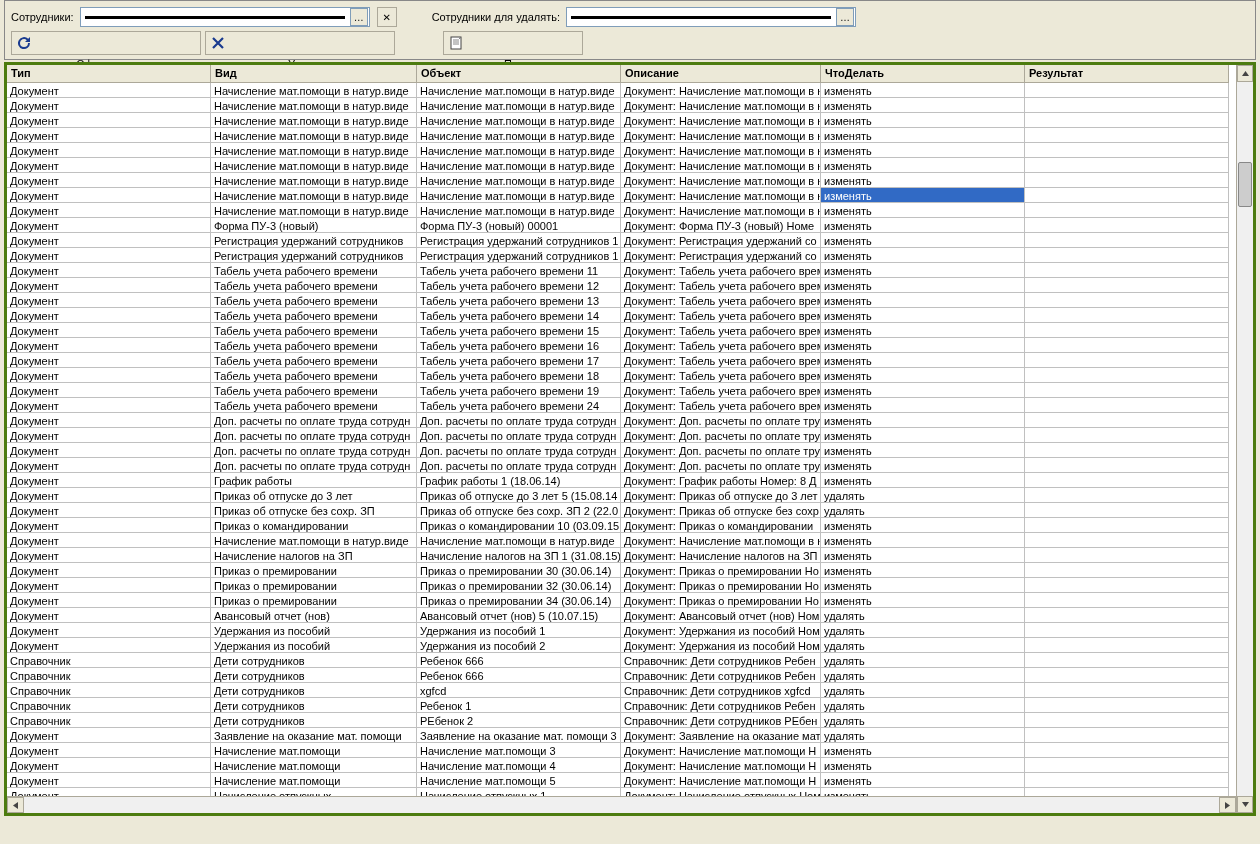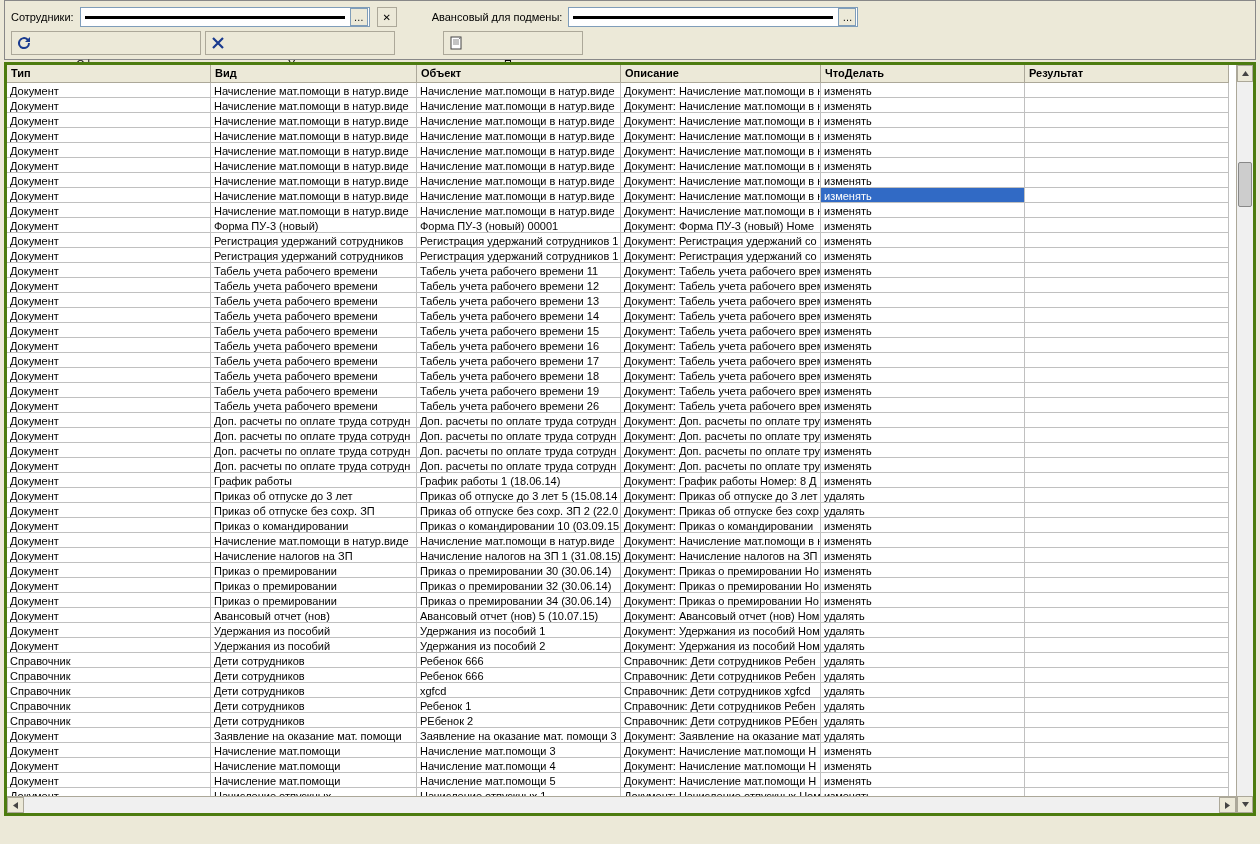--- a/index.html
+++ b/index.html
@@ -128,21 +128,21 @@
     <div class="fieldrow">
       <span class="lbl">Сотрудники:</span>
       <div class="textfield" style="width:290px">
         <div class="strike">████████ Антон Александрович</div>
         <div class="smallbtn">…</div>
       </div>
       <div class="smallbtn" style="height:20px;width:20px;border-color:#aca899">✕</div>
 
       <span style="width:22px"></span>
 
-      <span class="lbl">Авансовый для подмены:</span>
+      <span class="lbl">Сотрудники для удалять:</span>
       <div class="textfield" style="width:290px">
         <div class="strike">████████ Евгений Леонидович</div>
         <div class="smallbtn">…</div>
       </div>
     </div>
 
     <div class="toolbar">
       <div class="tbtn" style="width:190px">
         <span class="icon">
           <svg width="16" height="16" viewBox="0 0 16 16">
@@ -304,21 +304,21 @@
         <div class="cell">изменять</div>
         <div class="cell"></div>
         <div class="cell">Документ</div>
         <div class="cell">Табель учета рабочего времени</div>
         <div class="cell">Табель учета рабочего времени 19</div>
         <div class="cell">Документ: Табель учета рабочего врем</div>
         <div class="cell">изменять</div>
         <div class="cell"></div>
         <div class="cell">Документ</div>
         <div class="cell">Табель учета рабочего времени</div>
-        <div class="cell">Табель учета рабочего времени 26</div>
+        <div class="cell">Табель учета рабочего времени 24</div>
         <div class="cell">Документ: Табель учета рабочего врем</div>
         <div class="cell">изменять</div>
         <div class="cell"></div>
         <div class="cell">Документ</div>
         <div class="cell">Доп. расчеты по оплате труда сотрудн</div>
         <div class="cell">Доп. расчеты по оплате труда сотрудн</div>
         <div class="cell">Документ: Доп. расчеты по оплате тру</div>
         <div class="cell">изменять</div>
         <div class="cell"></div>
         <div class="cell">Документ</div>

